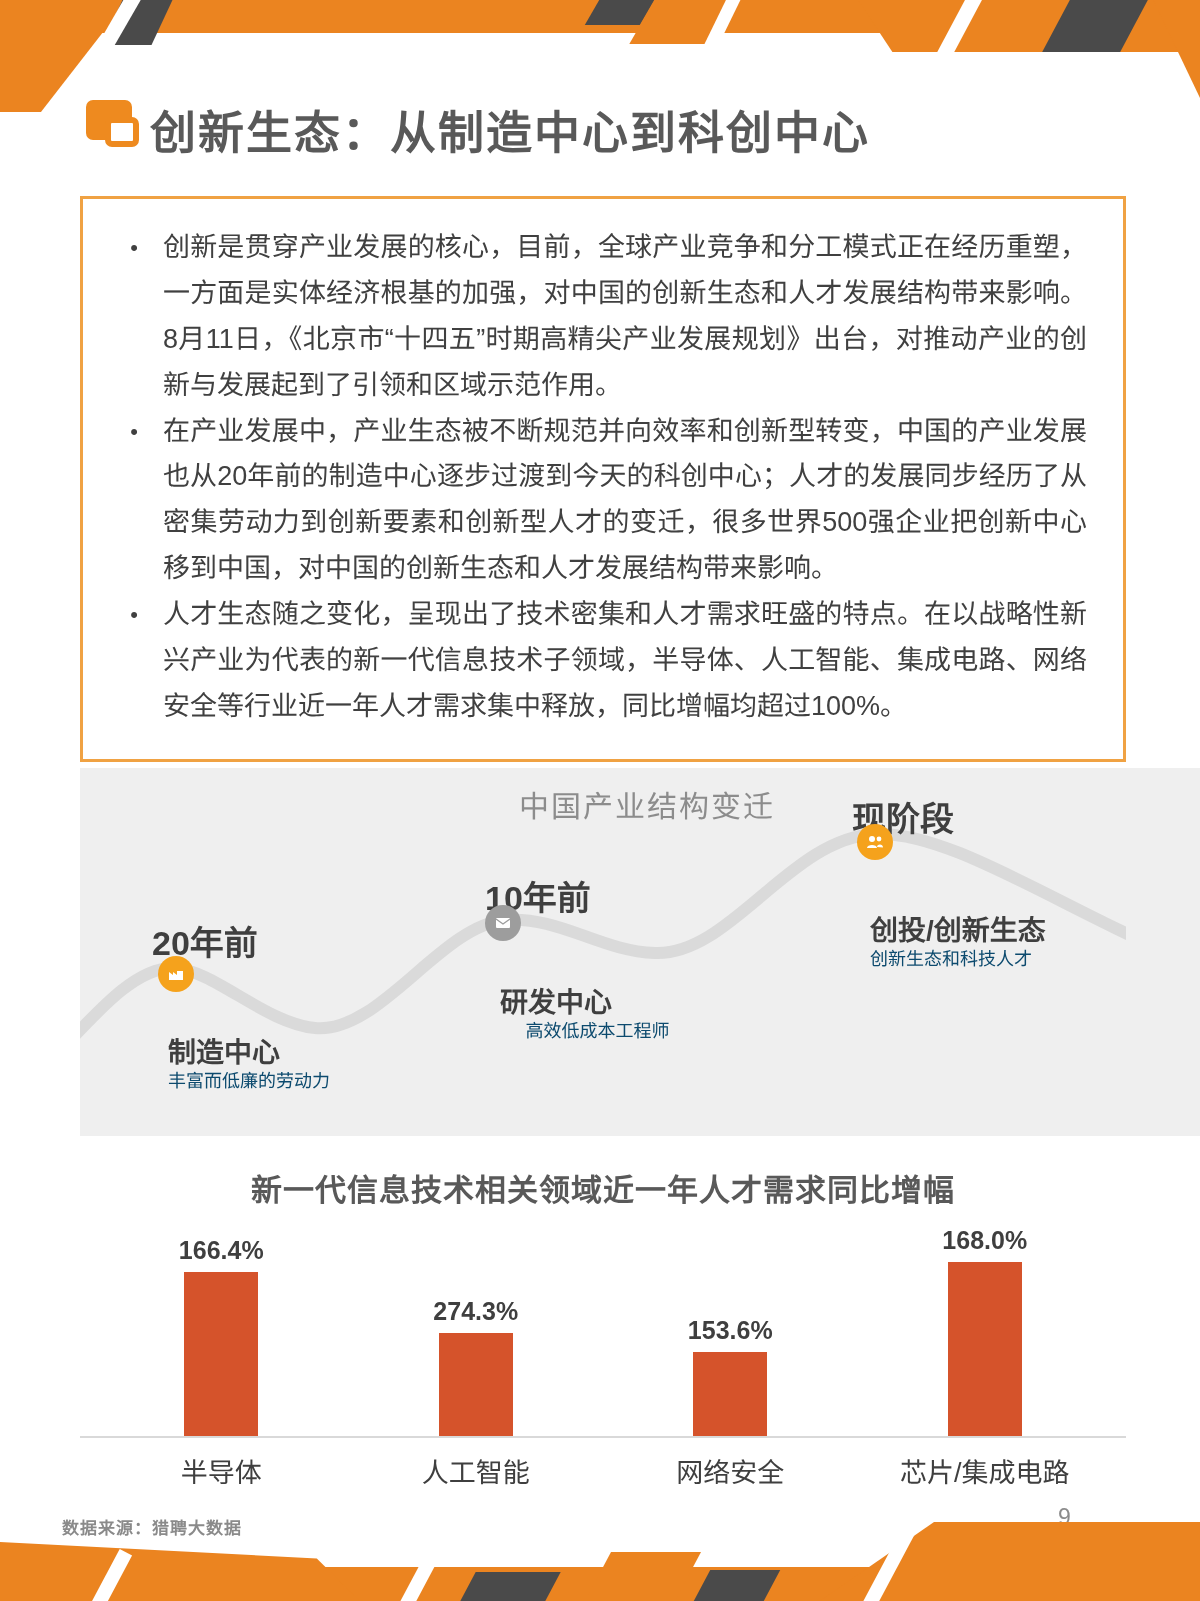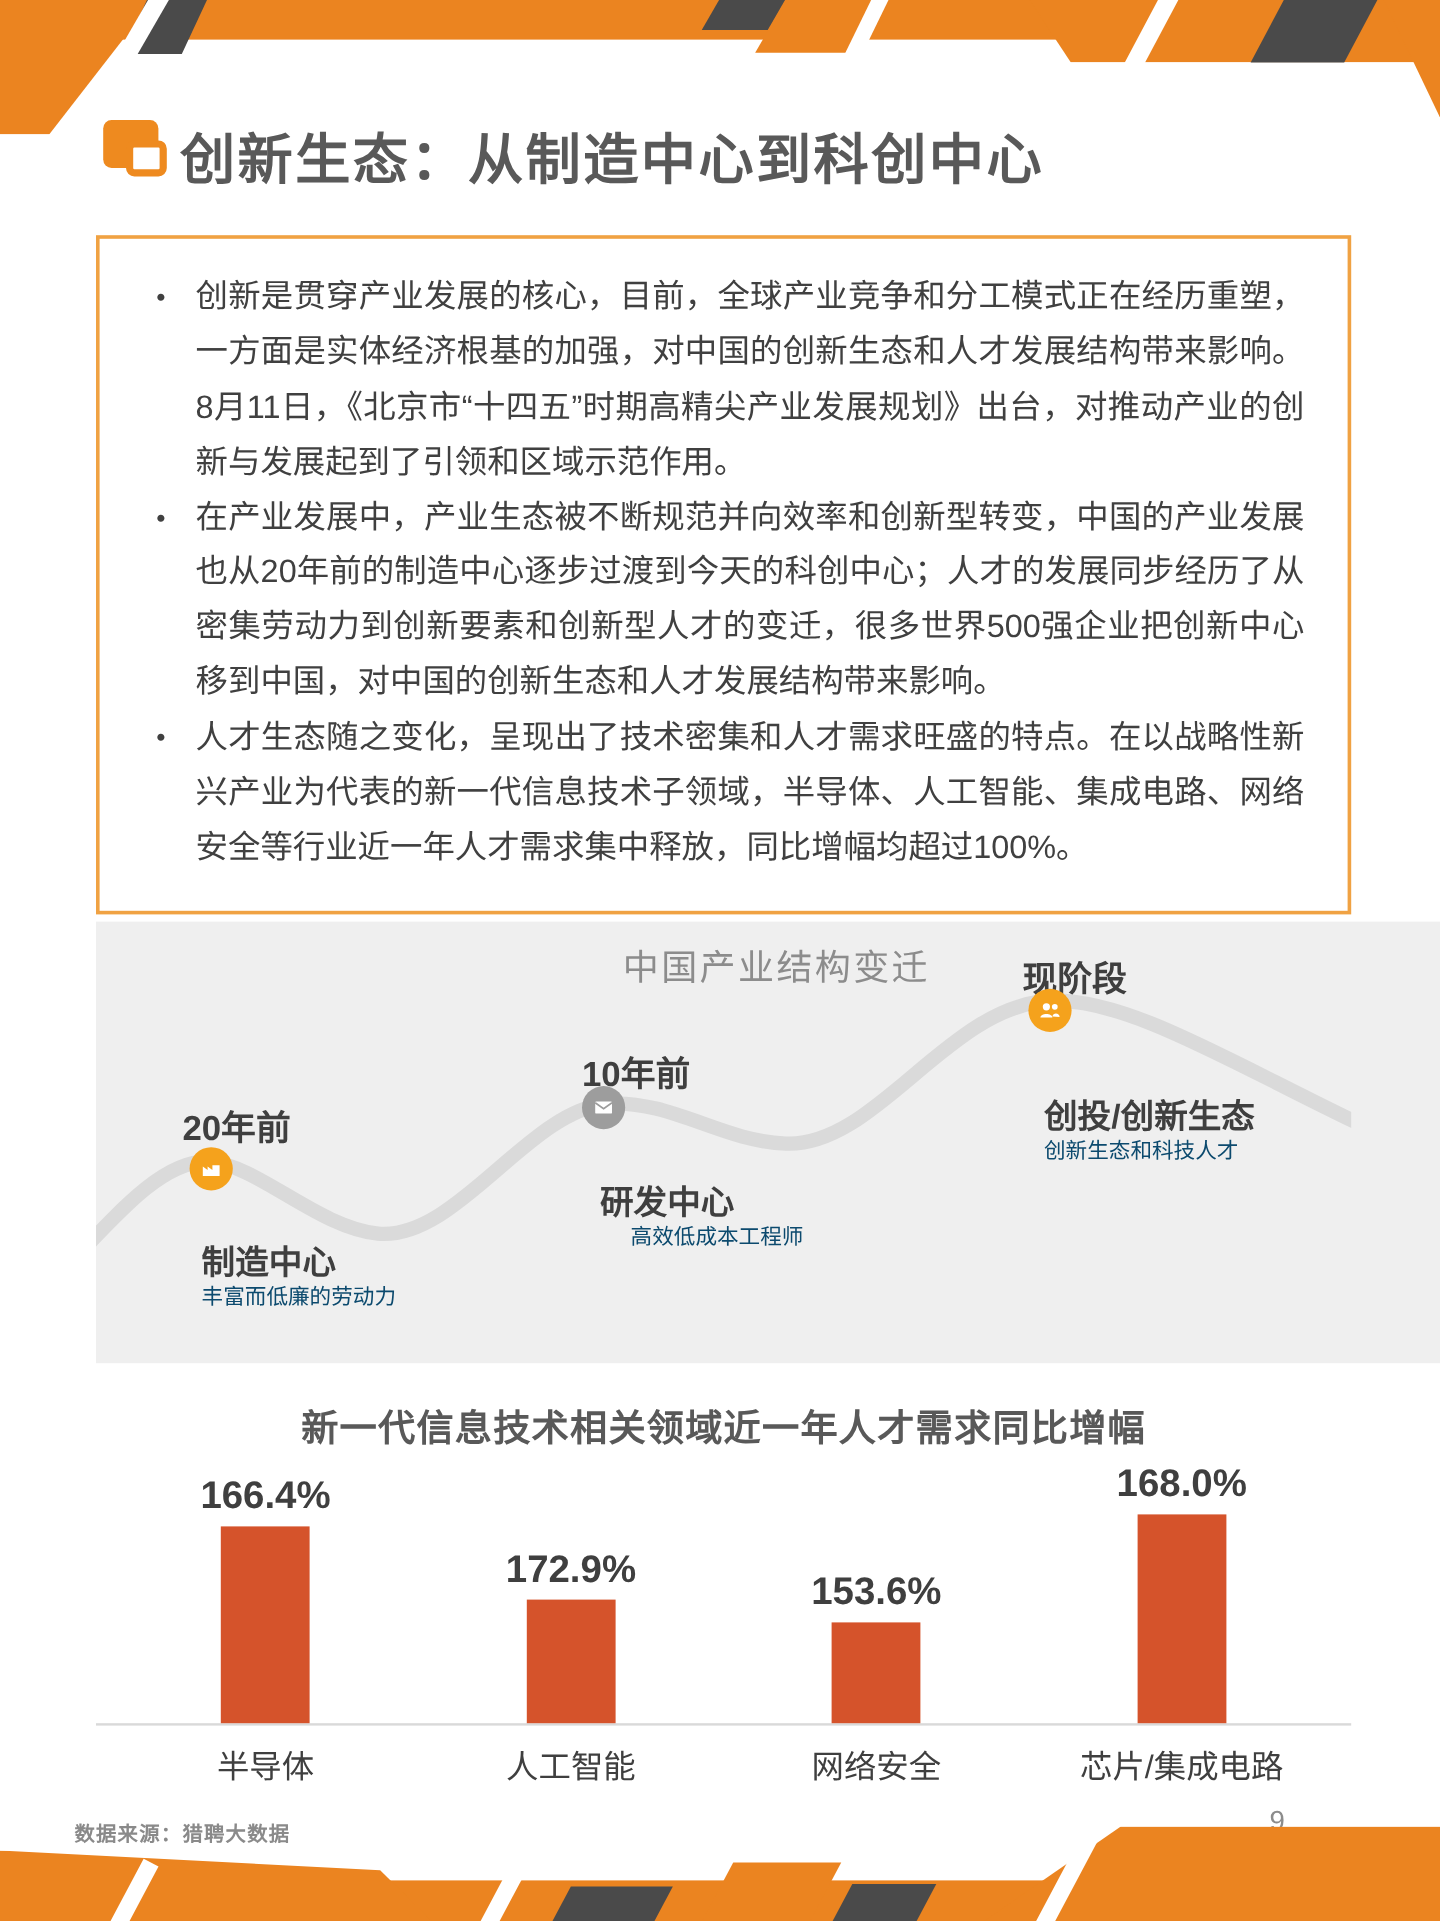--- a/index.html
+++ b/index.html
@@ -31,34 +31,34 @@
   .summary-box ul { list-style:none; }
   .summary-box li { display:flex; }
   .summary-box .marker { flex:none; width:58px; text-align:center; font-size:22px; padding-top:10px; color:#404040; }
   .summary-box .btext  { flex:1; font-size:27px; line-height:1.7; color:#404040; text-align:justify; }
 
   
   .timeline-panel { position:absolute; left:80px; top:768px; width:1134px; height:368px; background:#EFEFEF; overflow:hidden; }
   .timeline-title { position:absolute; left:0; right:0; top:14px; text-align:center; font-size:30px; color:#8C8C8C; letter-spacing:2px; }
   .wave { position:absolute; left:0; top:0; }
   .stage-el { position:absolute; }
-  .stage-period { font-size:29px; font-weight:bold; color:#3F3F3F; }
+  .stage-period { font-size:34px; font-weight:bold; color:#3F3F3F; }
   .stage-name   { font-size:28px; font-weight:bold; color:#3F3F3F; }
   .stage-desc   { font-size:18px; color:#0c4a6e; line-height:1.5; }
   .dot { position:absolute; width:36px; height:36px; border-radius:50%; display:flex; align-items:center; justify-content:center; }
   .dot-orange { background:#F5A21C; }
   .dot-gray   { background:#9D9D9D; }
   .dot svg { display:block; }
 
   
   .bar-chart { position:absolute; left:80px; top:1165px; width:1046px; }
   .bar-chart-title { text-align:center; font-size:31px; color:#595959; font-weight:600; letter-spacing:1px; }
   .bars-row { display:flex; align-items:flex-end; height:216px; margin-top:12px; border-bottom:2px solid #D9D9D9; padding:0 14px; }
   .bar-col { flex:1; display:flex; flex-direction:column; align-items:center; justify-content:flex-end; }
-  .bar-value { font-size:32px; font-weight:bold; color:#3F3F3F; margin-bottom:7px; }
+  .bar-value { font-size:25px; font-weight:bold; color:#3F3F3F; margin-bottom:7px; }
   .bar { width:74px; background:#D5532B; }
   .cats-row { display:flex; padding:0 14px; }
   .bar-cat { flex:1; text-align:center; font-size:27px; color:#3F3F3F; padding-top:13px; }
 
   
   .source-note { position:absolute; left:62px; top:1514px; font-size:17px; font-weight:bold; color:#8A8A8A; letter-spacing:1px; }
   .page-number { position:absolute; left:1058px; top:1504px; font-size:23px; color:#8C8C8C; }
 </style>
 </head>
 <body>
@@ -144,21 +144,21 @@
   </div>
 
   <div class="bar-chart">
     <div class="bar-chart-title">新一代信息技术相关领域近一年人才需求同比增幅</div>
     <div class="bars-row">
       <div class="bar-col">
         <div class="bar-value">166.4%</div>
         <div class="bar" style="height: 163.7px;"></div>
       </div>
       <div class="bar-col">
-        <div class="bar-value">172.9%</div>
+        <div class="bar-value">274.3%</div>
         <div class="bar" style="height: 103.5px;"></div>
       </div>
       <div class="bar-col">
         <div class="bar-value">153.6%</div>
         <div class="bar" style="height: 84.3px;"></div>
       </div>
       <div class="bar-col">
         <div class="bar-value">168.0%</div>
         <div class="bar" style="height: 173.6px;"></div>
       </div>

